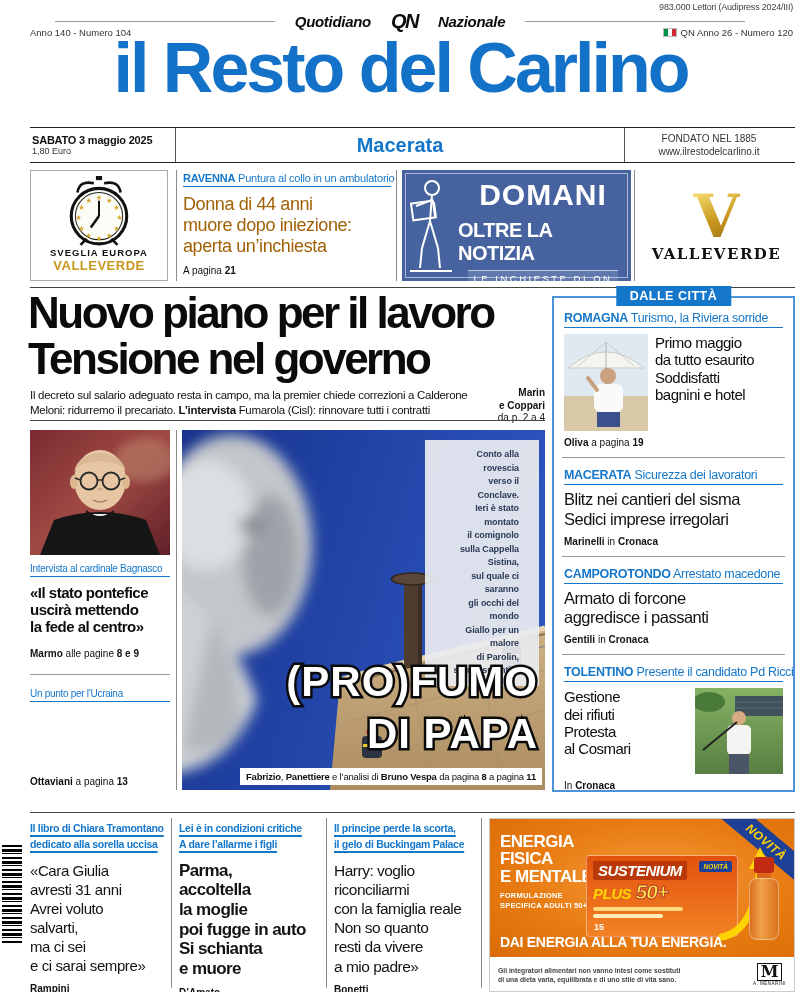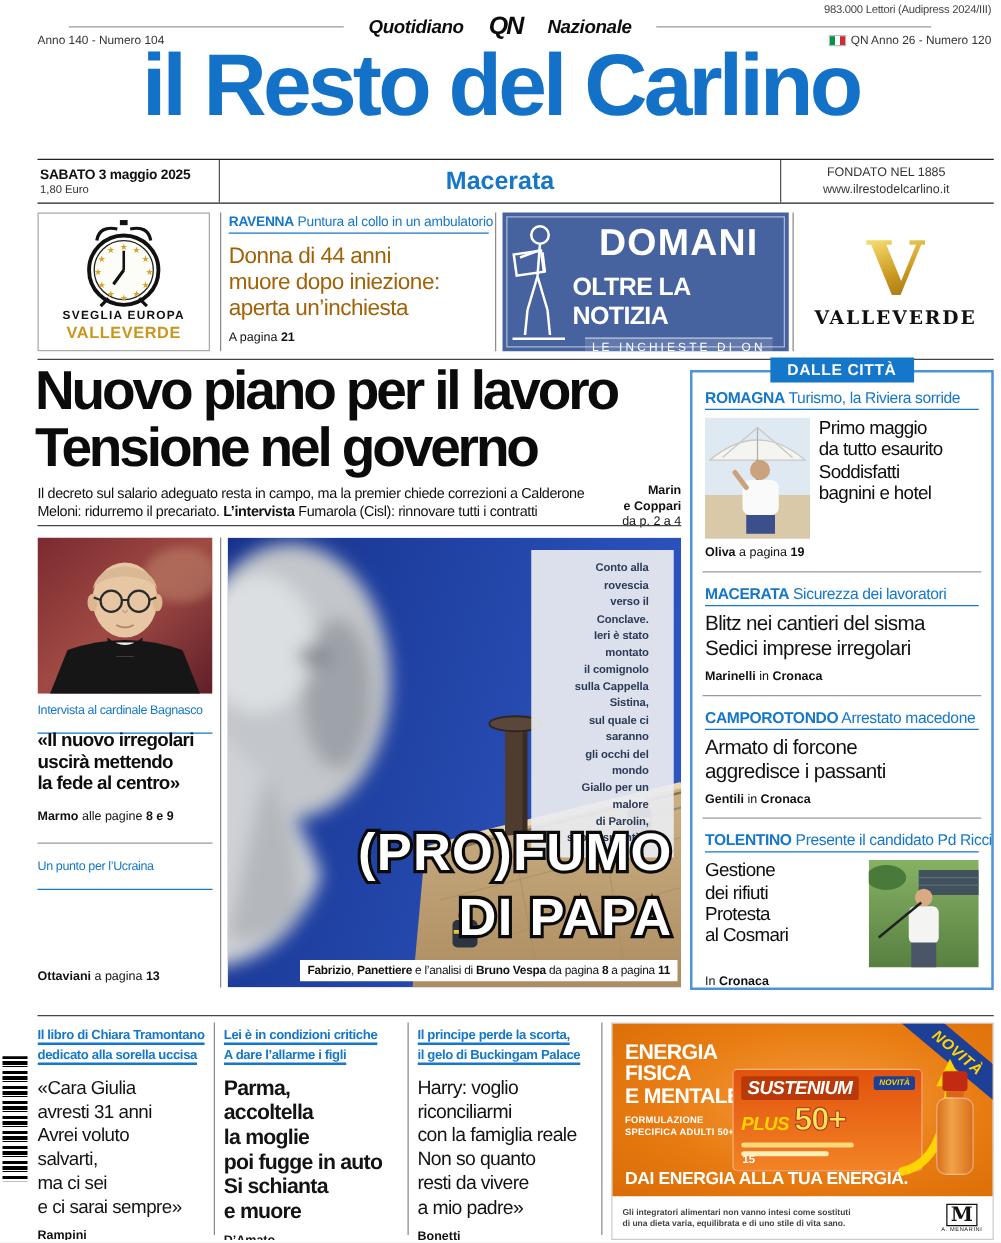--- a/index.html
+++ b/index.html
@@ -49,21 +49,21 @@
   .vv-name{font-family:"DejaVu Serif",serif;font-weight:bold;font-size:15px;letter-spacing:1.5px;color:#111}
   .hr-full{left:30px;width:765px;height:1px;background:#444}
   
   .lead-h{top:290px;left:28px;width:530px;font-size:44px;font-weight:bold;line-height:1.05;letter-spacing:-2.5px;color:#0b0b0b}
   .deck{top:388px;left:30px;width:460px;font-size:11.5px;line-height:1.3;letter-spacing:-0.3px;white-space:nowrap;color:#111}
   .lead-by{top:387px;left:492px;width:53px;text-align:right;font-size:10px;line-height:1.25}
   .lead-by .b1{font-weight:bold;display:block}
   .lead-by .b3{display:block}
   
   .lc{left:30px;width:140px}
-  .lc-kick{font-size:10px;color:#1577c9;border-bottom:1.5px solid #1577c9;padding-bottom:12px;letter-spacing:-0.3px;white-space:nowrap}
+  .lc-kick{font-size:10px;color:#1577c9;border-bottom:1.5px solid #1577c9;padding-bottom:2px;letter-spacing:-0.3px;white-space:nowrap}
   .lc-h1{font-size:15px;font-weight:bold;line-height:1.14;letter-spacing:-0.5px;color:#0d0d0d}
   .lc-h2{font-size:15px;line-height:1.2;letter-spacing:-0.3px;color:#141414}
   .byl{font-size:10px;color:#111}
   .lc-div{height:1px;background:#999}
   
   .photo{left:182px;top:430px;width:363px;height:360px;overflow:hidden}
   .inset{position:absolute;top:10px;right:6px;width:114px;background:rgba(233,236,240,.93);color:#2b3a55;font-size:9px;font-weight:bold;line-height:1.5;text-align:right;padding:8px 20px;letter-spacing:-0.1px}
   .overlay-svg{position:absolute;left:0;top:222px;width:363px;height:115px}
   .caption{position:absolute;right:3px;bottom:5px;background:#fff;padding:3px 6px;font-size:9.5px;letter-spacing:-0.2px;color:#111;white-space:nowrap}
   
@@ -87,21 +87,21 @@
   .bc-byl .nm{font-weight:bold;display:block}
   
   .sust{left:489px;top:818px;width:306px;height:174px;border:1px solid #ccc;background:#fff}
   .sust-orange{position:relative;width:100%;height:138px;background:radial-gradient(ellipse at 55% 45%,#f59b3c 0%,#e87c12 55%,#d96c06 100%);overflow:hidden}
   .ribbon{position:absolute;top:12px;right:-38px;transform:rotate(40deg);background:#1e3f96;color:#ffd400;font-style:italic;font-weight:bold;font-size:12px;padding:4px 42px;letter-spacing:0.5px}
   .energia{position:absolute;left:10px;top:14px;color:#fff;font-weight:bold;font-size:17px;line-height:1.02;letter-spacing:-0.5px}
   .formu{position:absolute;left:10px;top:72px;color:#fff;font-weight:bold;font-size:7.5px;line-height:1.3;letter-spacing:0.2px}
   .prodbox{position:absolute;left:96px;top:36px;width:152px;height:82px;background:linear-gradient(#e2520e,#f28324);border:1px solid rgba(255,255,255,.4);border-radius:4px;padding:5px 6px;overflow:hidden}
   .prod-name{display:inline-block;background:#b93a08;color:#fff;font-style:italic;font-weight:bold;font-size:15px;letter-spacing:-0.5px;padding:1px 5px;border-radius:2px}
   .prod-variant{font-style:italic;font-weight:bold;font-size:15px;color:#ffd400;letter-spacing:-0.5px}
-  .prod-variant2{font-weight:bold;font-size:26px;color:#ffe84d;-webkit-text-stroke:0.8px #a33;letter-spacing:-1px}
+  .prod-variant2{font-style:italic;font-weight:bold;font-size:21px;color:#ffe84d;-webkit-text-stroke:0.8px #a33;letter-spacing:-1px}
   .prod-bars i{display:block;height:4px;margin-top:3px;border-radius:2px}
   .prod-bars .i1{width:90px;background:#ffd97a}.prod-bars .i2{width:70px;background:#ffeeb8}
   .prod-count{position:absolute;left:7px;bottom:4px;color:#fff;font-weight:bold;font-size:9px}
   .mini-nov{position:absolute;right:5px;top:5px;background:#1e3f96;color:#ffd400;font-style:italic;font-weight:bold;font-size:6.5px;padding:2px 4px;border-radius:2px}
   .bottle{position:absolute;right:14px;top:38px;width:32px;height:86px}
   .bottle .cap{width:20px;height:16px;background:#c22a12;border-radius:3px;margin:0 auto}
   .bottle .neck{width:14px;height:5px;background:#d9641a;margin:0 auto}
   .bottle .body{width:30px;height:62px;background:linear-gradient(90deg,#d9701c,#f2a24a 40%,#d9701c);border-radius:8px;margin:0 auto;border:1px solid rgba(255,255,255,.4)}
   .tagline{position:absolute;left:10px;bottom:7px;color:#fff;font-weight:bold;font-size:14px;letter-spacing:-0.3px}
   .sust-white{display:flex;justify-content:space-between;align-items:center;padding:3px 8px;height:36px}
@@ -250,21 +250,21 @@
     <ellipse cx="96" cy="52" rx="4" ry="7" fill="#dcb790"></ellipse>
     <circle cx="59" cy="51" r="8.5" fill="none" stroke="#2a2a2a" stroke-width="1.8"></circle>
     <circle cx="81" cy="51" r="8.5" fill="none" stroke="#2a2a2a" stroke-width="1.8"></circle>
     <line x1="67.5" y1="50" x2="72.5" y2="50" stroke="#2a2a2a" stroke-width="1.5"></line>
     <line x1="50.5" y1="50" x2="45" y2="48" stroke="#2a2a2a" stroke-width="1.5"></line>
     <line x1="89.5" y1="50" x2="95" y2="48" stroke="#2a2a2a" stroke-width="1.5"></line>
     <path d="M63,70 Q70,74 77,70" fill="none" stroke="#b08868" stroke-width="1.5"></path>
     <path d="M68,58 Q70,62 72,58" fill="none" stroke="#c59a78" stroke-width="1.2"></path>
   </svg>
   <div class="abs lc lc-kick" style="top:563px">Intervista al cardinale Bagnasco</div>
-  <div class="abs lc lc-h1 pl" style="top:584px">«Il nuovo irregolari
+  <div class="abs lc lc-h1 pl" style="top:584px">«Il stato pontefice
 uscirà mettendo
 la fede al centro»</div>
   <div class="abs lc byl" style="top:648px"><b>Marmo</b> <span>alle pagine</span> <b>8 e 9</b></div>
   <div class="abs lc lc-div" style="top:674px"></div>
   <div class="abs lc lc-kick" style="top:688px">Un punto per l’Ucraina</div>
   <div class="abs lc byl" style="top:776px"><b>Ottaviani</b> <span>a pagina</span> <b>13</b></div>
 
   <div class="abs vline" style="left:176px;top:430px;height:360px"></div>
 
   <div class="abs photo">

